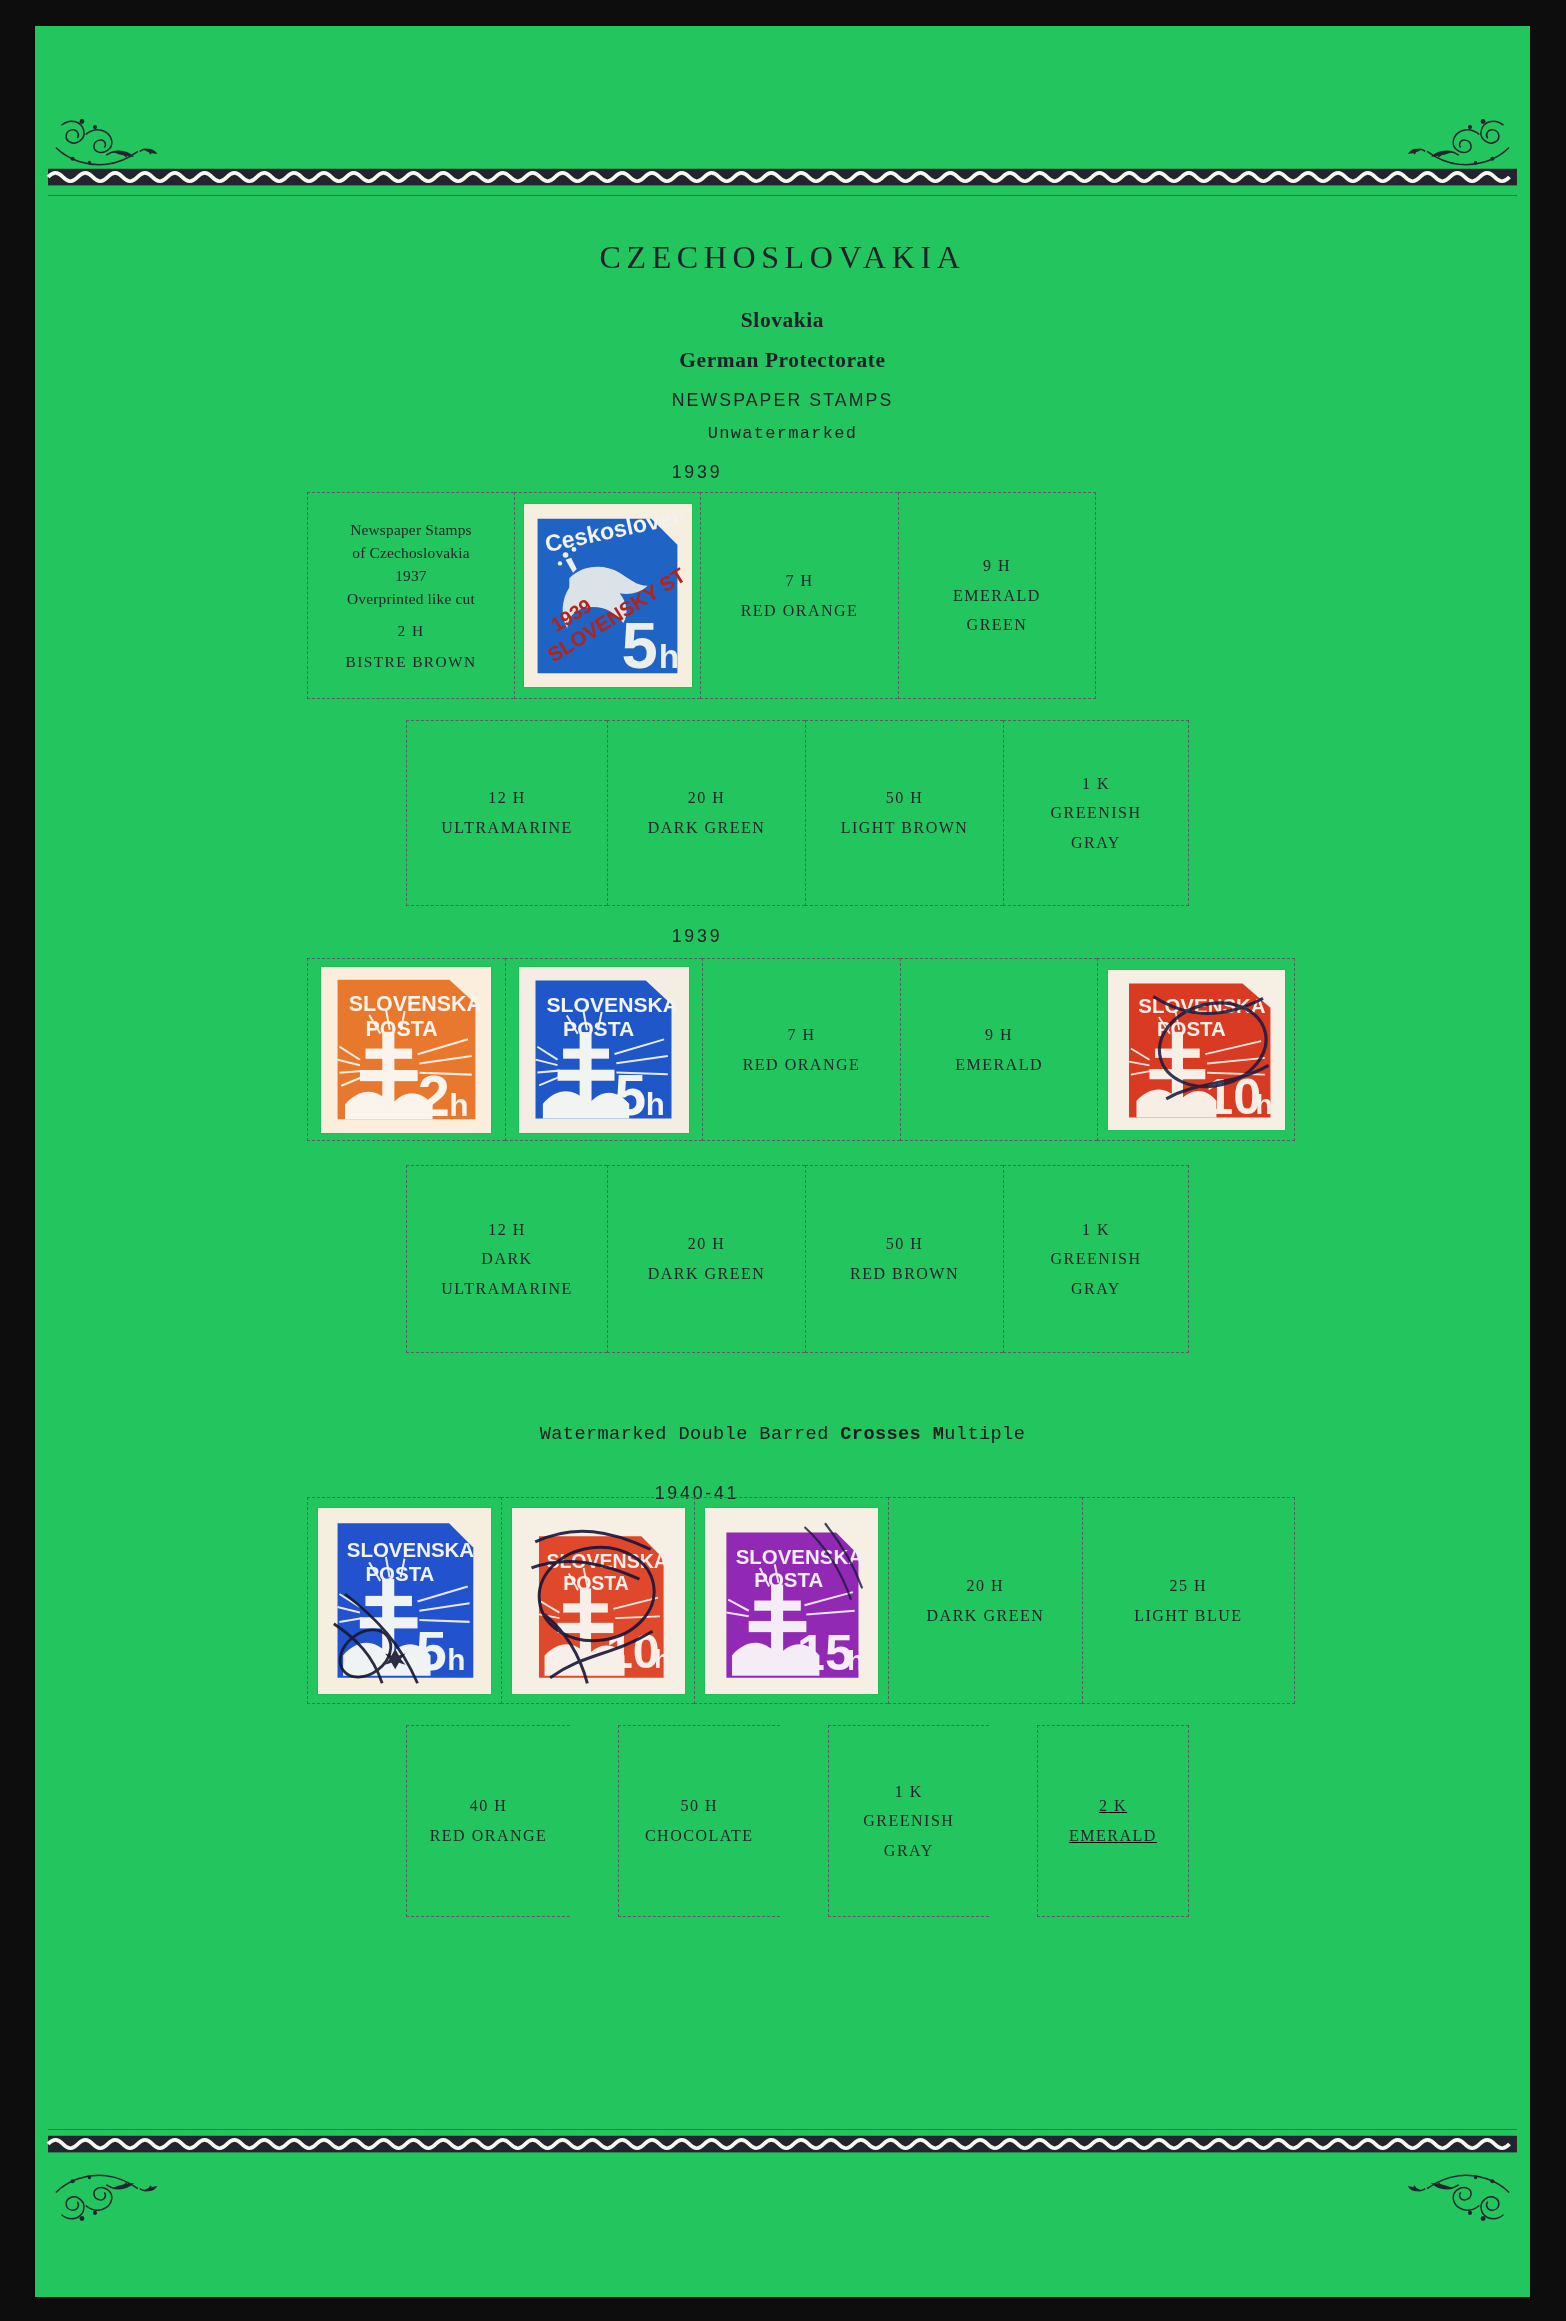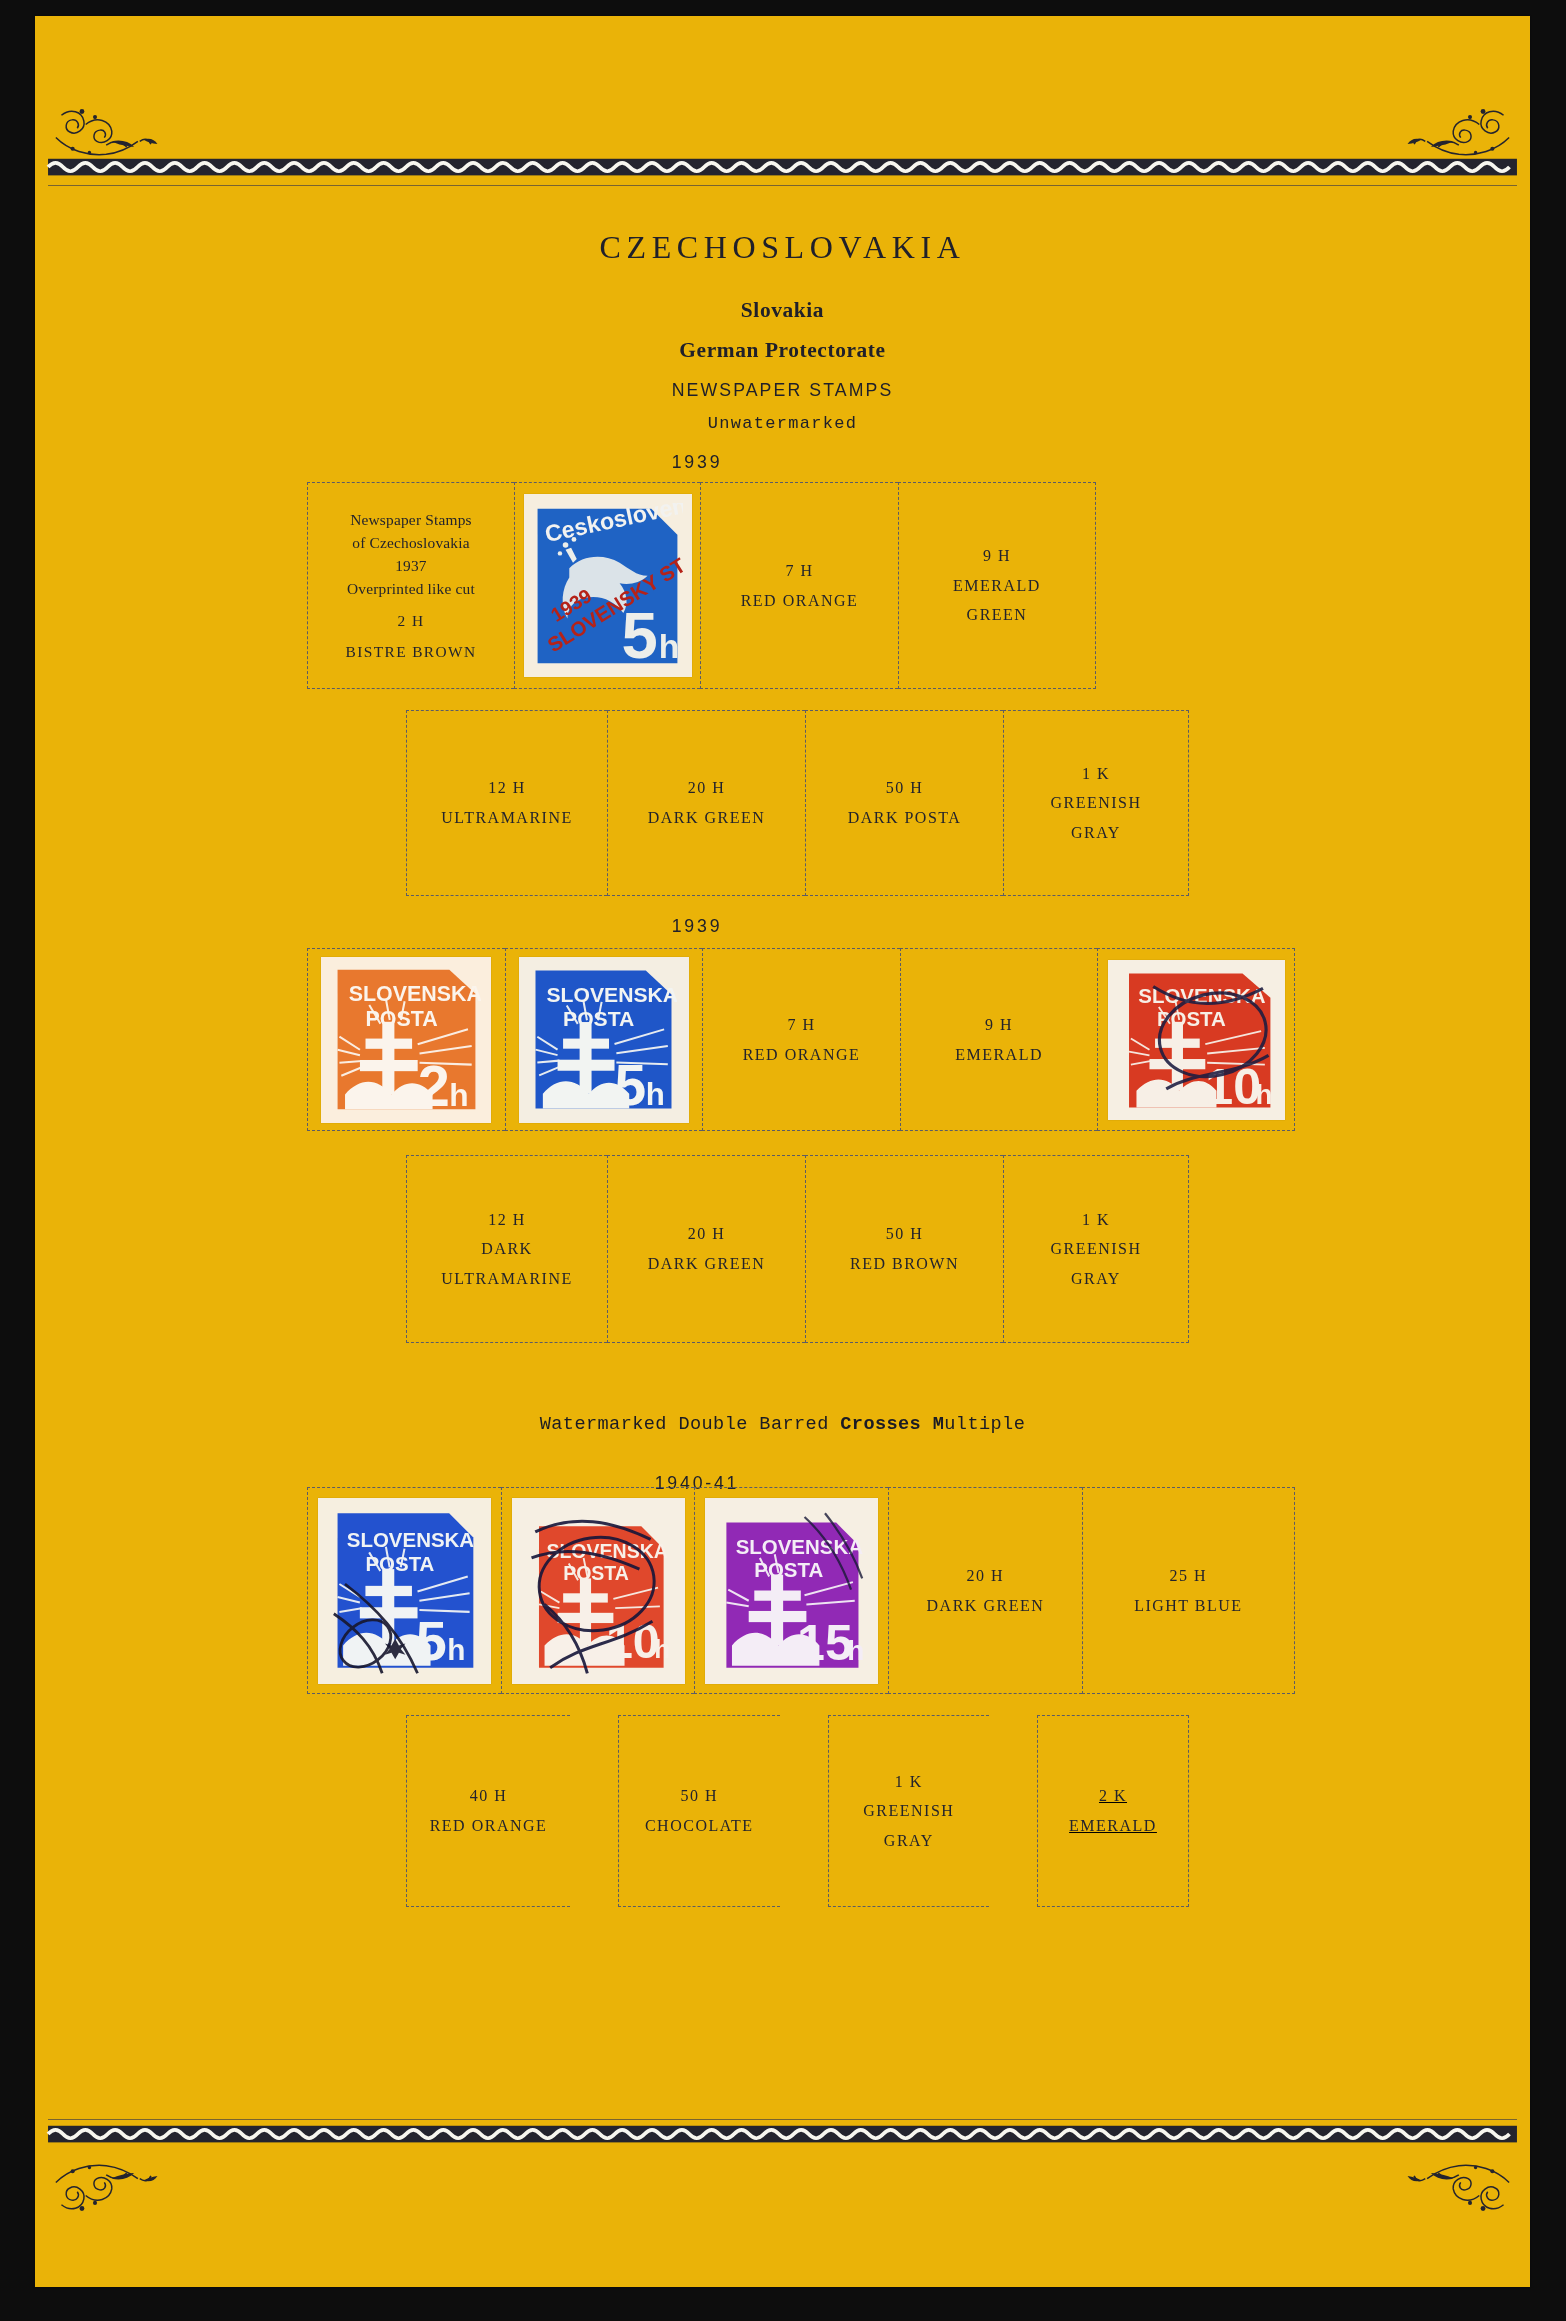--- a/index.html
+++ b/index.html
@@ -4,23 +4,23 @@
 <style>
   html,body{margin:0;padding:0;}
   body{
     width:1566px;height:2321px;
     background:#0d0d0d;
     font-family:"Liberation Serif",serif;
     overflow:hidden;
   }
   .page{
     position:absolute;
-    left:35px;top:16px;
+    left:35px;top:26px;
     width:1495px;height:2271px;
-    background:#eab308;
+    background:#22c55e;
     box-shadow:0 0 1.9px rgba(0,0,0,.3);
   }
   
   .wave-band{
     position:absolute;left:0;width:100%;height:24px;
     overflow:hidden;
   }
   .wave-band.top{top:140px;}
   .wave-band.bot{top:2107px;}
   .wave-band svg{display:block;width:100%;height:24px;}
@@ -236,21 +236,21 @@
     </div>
     <div class="cell" style="width:198px;">
       <div class="lbl">
         <span>20 H</span><br>
         <span>DARK GREEN</span>
       </div>
     </div>
     <div class="cell" style="width:198px;">
       <div class="lbl">
         <span>50 H</span><br>
-        <span>DARK POSTA</span>
+        <span>LIGHT BROWN</span>
       </div>
     </div>
     <div class="cell" style="width:186px;">
       <div class="lbl">
         <span>1 K</span><br>
         <span>GREENISH</span><br>
         <span>GRAY</span>
       </div>
     </div>
   </div>

